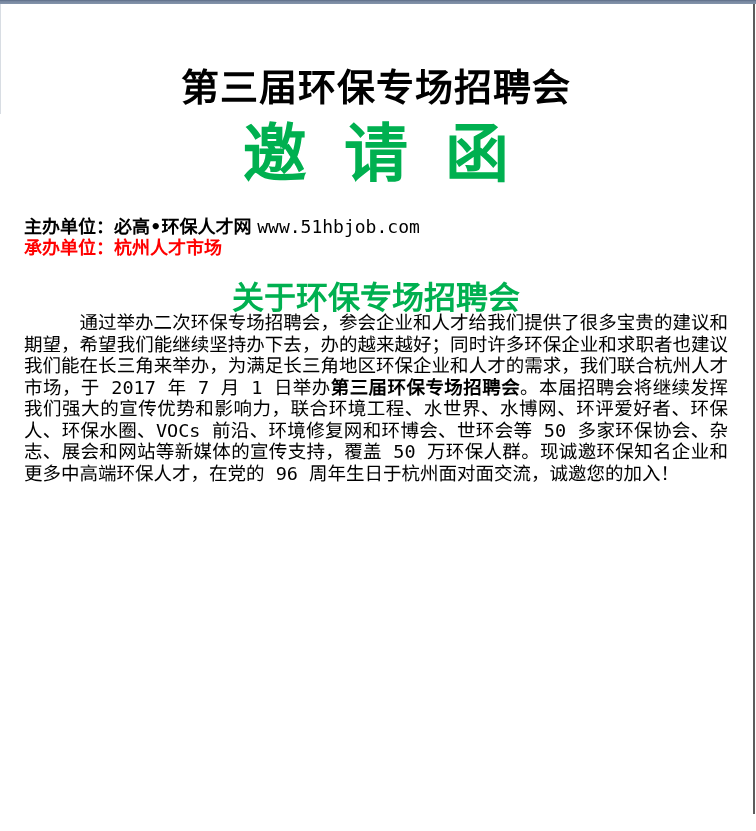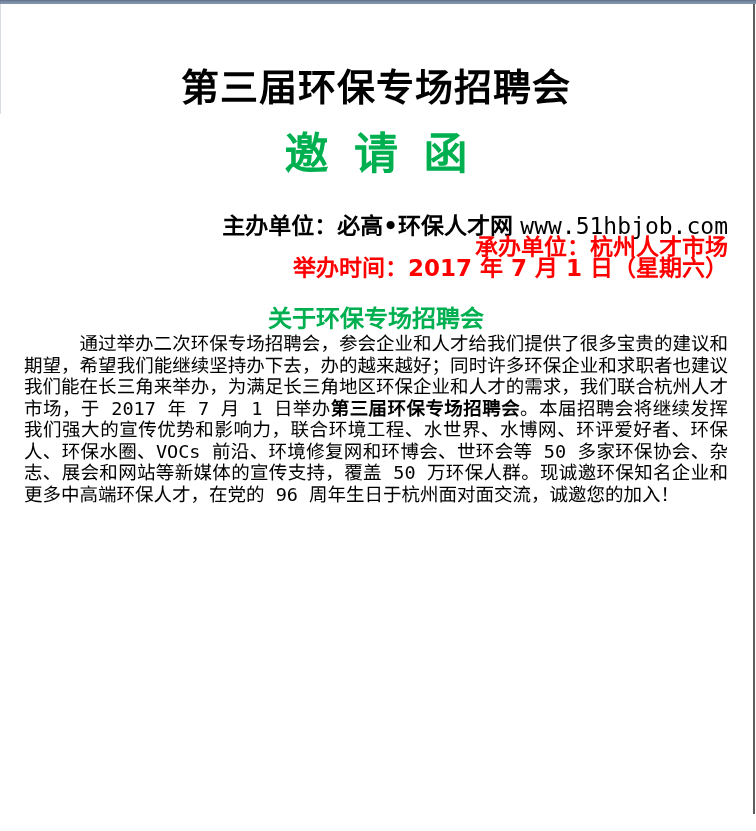--- a/index.html
+++ b/index.html
@@ -38,44 +38,43 @@
     text-align: center;
     font-size: 38px;
     line-height: 40px;
     font-weight: bold;
     color: #000;
     letter-spacing: 1px;
   }
   .invitation-title {
     margin-top: 20px;
     text-align: center;
-    font-size: 44px;
+    font-size: 64px;
     line-height: 52px;
     font-weight: bold;
     color: #00B050;
   }
   .invitation-title .spaced {
     letter-spacing: 0.58em;
     margin-right: -0.58em; 
   }
   .info {
     margin-top: 36px;
-    font-size: 23px;
+    font-size: 18px;
     line-height: 21px;
-    text-align: right;
   }
   .info .row { white-space: nowrap; }
   .label { font-weight: bold; }
   .bold { font-weight: bold; }
   .red { color: #FF0000; }
   .mono { font-family: "DejaVu Sans Mono", "Liberation Mono", monospace; }
   .section-heading {
     margin-top: 26px;
     text-align: center;
-    font-size: 24px;
+    font-size: 32px;
     line-height: 28px;
     font-weight: bold;
     color: #00B050;
   }
   .para {
     margin: 0;
     font-size: 18.5px;
     text-align: justify;
     text-indent: 3em;
     font-family: "DejaVu Sans Mono", "DejaVu Sans", monospace;
@@ -119,23 +118,20 @@
     <span class="spaced">邀请函</span>
   </div>
 
   <div class="info">
     <div class="row">
       <span class="label">主办单位：</span><span class="bold">必高•环保人才网</span><span> </span><span class="mono">www.51hbjob.com</span>
     </div>
     <div class="row red">
       <span class="label">承办单位：</span><span class="bold">杭州人才市场</span>
     </div>
-    <div class="row red">
-      <span class="label">举办时间：</span><span class="bold">2017 年 7 月 1 日（星期六）</span>
-    </div>
   </div>
 
   <div class="section-heading">关于环保专场招聘会</div>
 
 
   <p class="para p2"><span>通过举办二次环保专场招聘会，参会企业和人才给我们提供了很多宝贵的建议和期望，希望我们能继续坚持办下去，办的越来越好；同时许多环保企业和求职者也建议我们能在长三角来举办，为满足长三角地区环保企业和人才的需求，我们联合杭州人才市场，于 2017 年 7 月 1 日举办</span><span class="bold">第三届环保专场招聘会</span><span>。本届招聘会将继续发挥我们强大的宣传优势和影响力，联合环境工程、水世界、水博网、环评爱好者、环保人、环保水圈、VOCs 前沿、环境修复网和环博会、世环会等 50 多家环保协会、杂志、展会和网站等新媒体的宣传支持，覆盖 50 万环保人群。现诚邀环保知名企业和更多中高端环保人才，在党的 96 周年生日于杭州面对面交流，诚邀您的加入！</span></p>
 
 
 
 </div>

